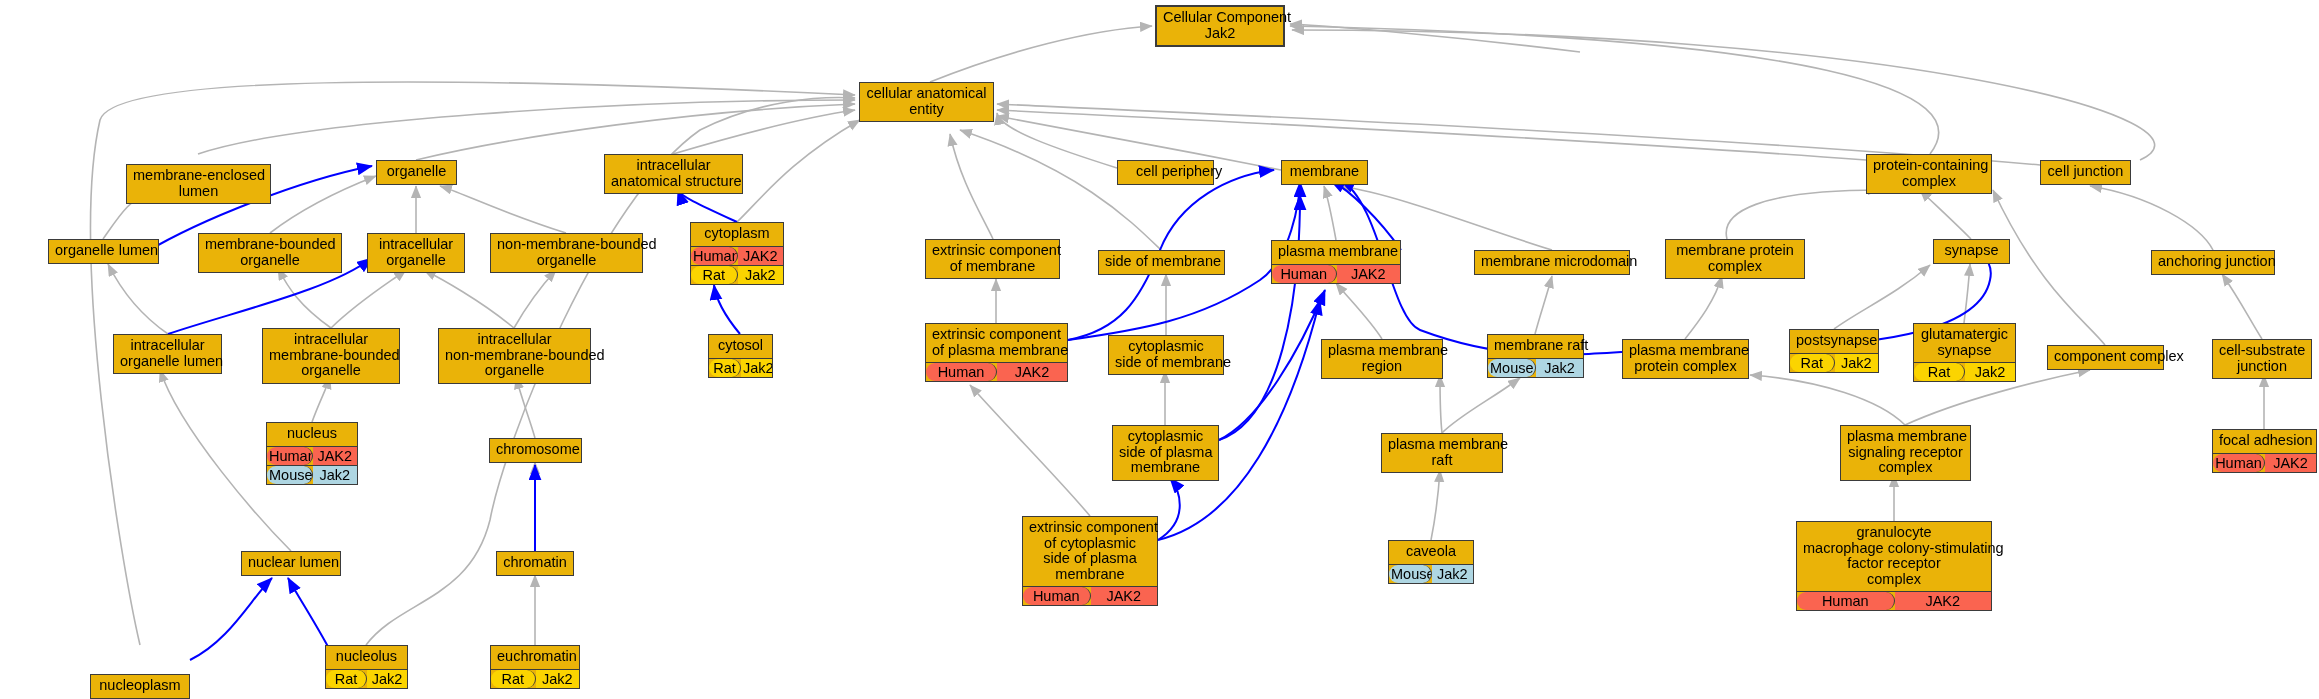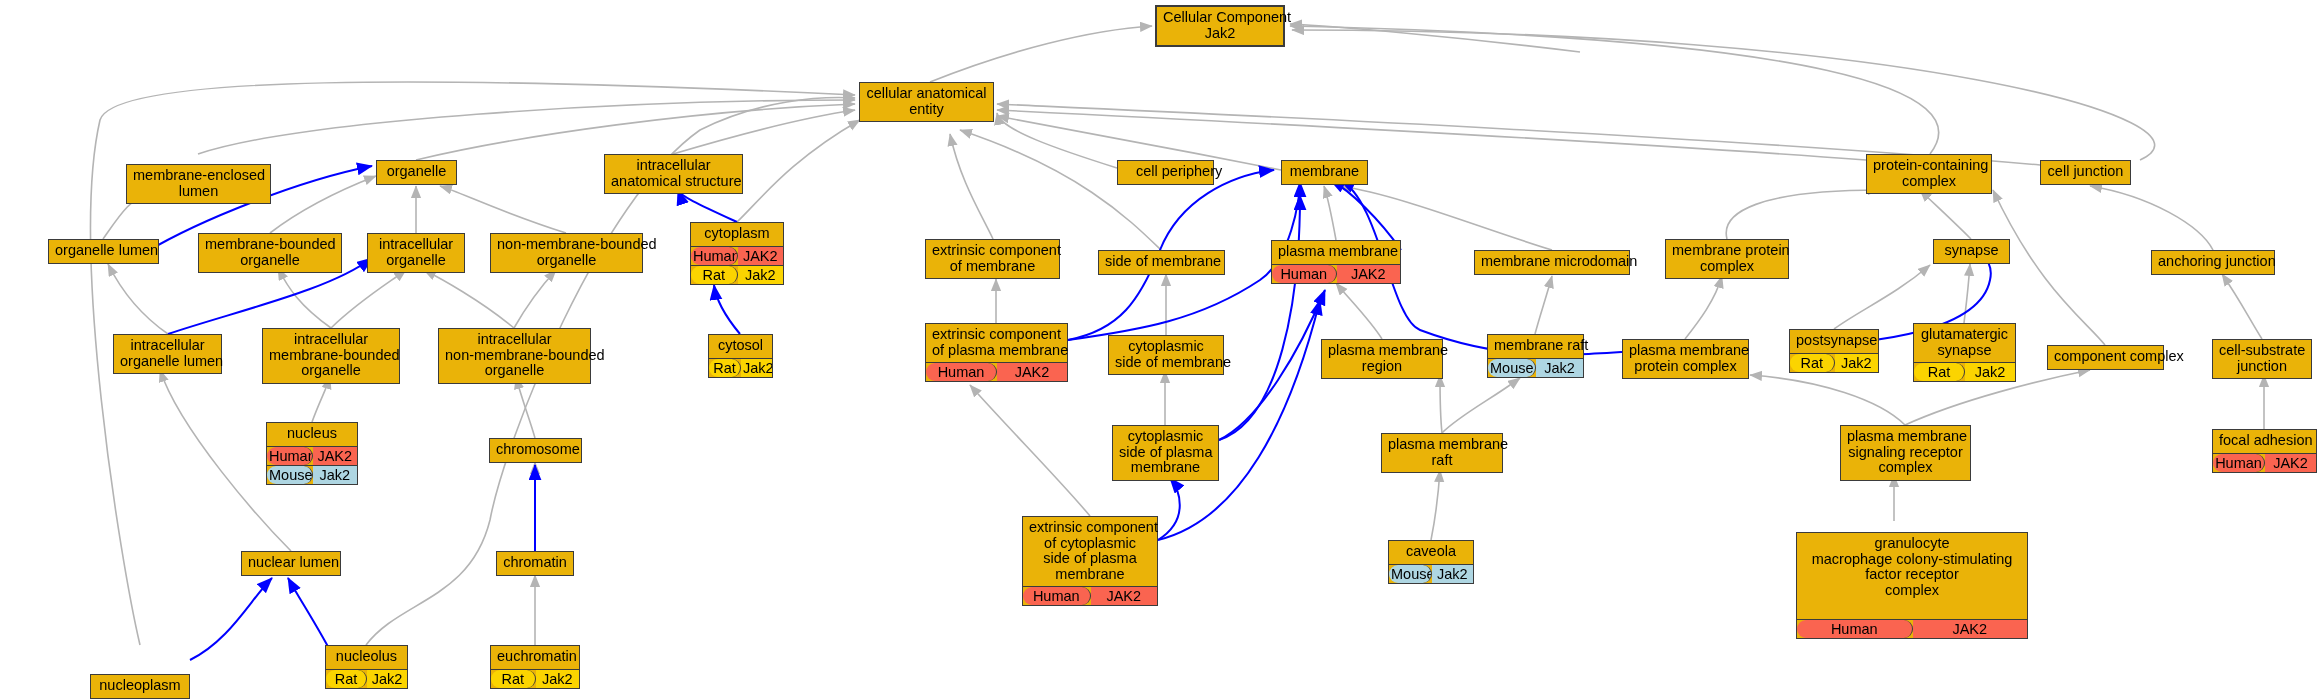--- a/index.html
+++ b/index.html
@@ -174,21 +174,21 @@
     <div class="node" style="left: 1271px; top: 240px; width: 130px; min-height: 40px;">
       <div class="title">plasma membrane</div>
       <div class="annot">
         <div class="cell left an-human" style="background: rgb(250, 100, 80);">Human</div>
         <div class="cell an-human" style="background: rgb(250, 100, 80);">JAK2</div>
       </div>
     </div>
     <div class="node" style="left: 1474px; top: 250px; width: 156px; min-height: 22px;">
       <div class="title">membrane microdomain</div>
     </div>
-    <div class="node" style="left: 1665px; top: 239px; width: 124px; min-height: 34px;">
+    <div class="node" style="left: 1665px; top: 239px; width: 140px; min-height: 34px;">
       <div class="title">membrane protein
 complex</div>
     </div>
     <div class="node" style="left: 1933px; top: 239px; width: 77px; min-height: 22px;">
       <div class="title">synapse</div>
     </div>
     <div class="node" style="left: 2151px; top: 250px; width: 124px; min-height: 22px;">
       <div class="title">anchoring junction</div>
     </div>
     <div class="node" style="left: 113px; top: 334px; width: 109px; min-height: 34px;">
@@ -312,21 +312,21 @@
         <div class="cell an-human" style="background: rgb(250, 100, 80);">JAK2</div>
       </div>
     </div>
     <div class="node" style="left: 1388px; top: 540px; width: 86px; min-height: 40px;">
       <div class="title">caveola</div>
       <div class="annot">
         <div class="cell left an-mouse" style="background: rgb(174, 214, 226);">Mouse</div>
         <div class="cell an-mouse" style="background: rgb(174, 214, 226);">Jak2</div>
       </div>
     </div>
-    <div class="node" style="left: 1796px; top: 532px; width: 232px; min-height: 78px; gap: 17px;">
+    <div class="node" style="left: 1796px; top: 521px; width: 196px; min-height: 78px;">
       <div class="title">granulocyte
 macrophage colony-stimulating
 factor receptor
 complex</div>
       <div class="annot">
         <div class="cell left an-human" style="background: rgb(250, 100, 80);">Human</div>
         <div class="cell an-human" style="background: rgb(250, 100, 80);">JAK2</div>
       </div>
     </div>
     <div class="node" style="left: 90px; top: 674px; width: 100px; min-height: 40px;">

